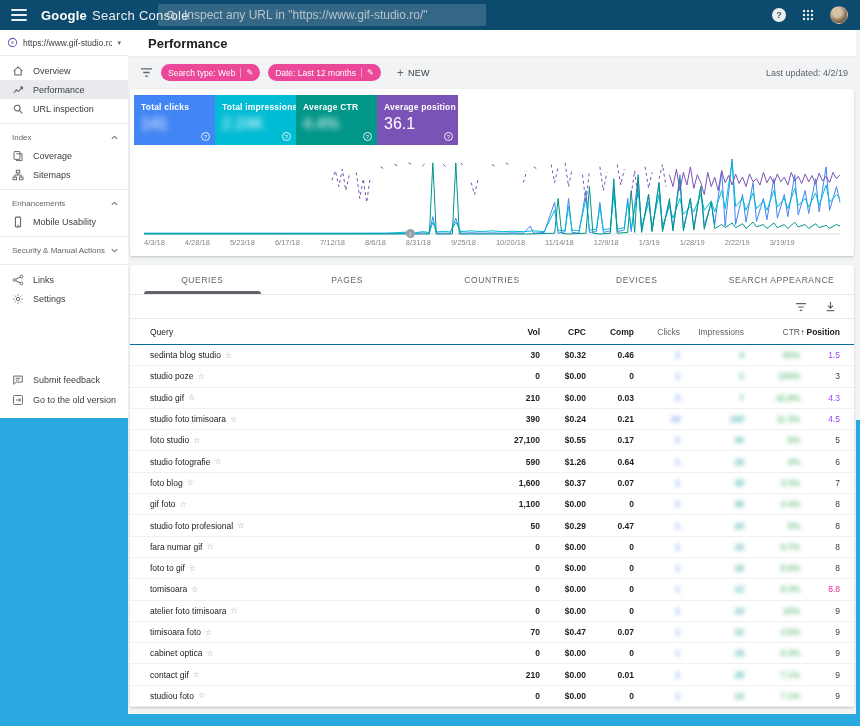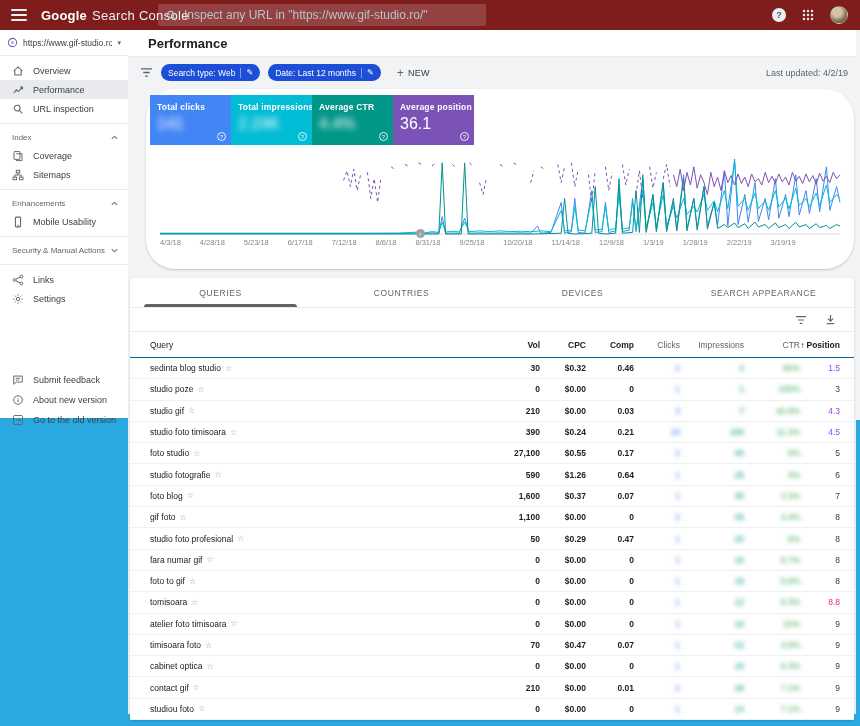--- a/index.html
+++ b/index.html
@@ -6,21 +6,21 @@
   html,body { width:860px; height:726px; }
   body {
     font-family:"Liberation Sans", sans-serif;
     background:#29A9E0;
     position:relative;
     overflow:hidden;
     -webkit-font-smoothing:antialiased;
   }
 
   
-  .topbar { position:absolute; top:0; left:0; width:860px; height:30px; background:#7f1d1d;
+  .topbar { position:absolute; top:0; left:0; width:860px; height:30px; background:#0c4a6e;
             display:flex; align-items:center; z-index:10; }
   .hamburger { width:16px; height:12px; margin-left:11px; display:flex; flex-direction:column;
                justify-content:space-between; cursor:pointer; }
   .hamburger span { display:block; height:2px; background:#ECEFF1; border-radius:1px; }
   .logo { margin-left:14px; font-size:13px; color:#FFFFFF; white-space:nowrap; display:flex; gap:5px; align-items:baseline;}
   .logo .g { font-weight:bold; letter-spacing:.2px; }
   .logo .p { font-weight:normal; color:#ECEFF1; letter-spacing:.3px;}
   .search-box { position:absolute; left:158px; top:4px; width:328px; height:22px;
                 background:rgba(255,255,255,.16); border-radius:2px; display:flex; align-items:center;
                 padding:0 8px; gap:7px; cursor:text; }
@@ -57,32 +57,32 @@
   .sidebar-footer .nav-item { height:20px; }
 
   
   .main { position:absolute; top:0; left:128px; width:728px; height:684px; background:#F1F3F4; }
   .right-strip { position:absolute; top:0; left:856px; width:4px; height:390px; background:#F1F3F4; }
   .title-bar { height:27px; background:#FFFFFF; border-bottom:1px solid #ECEDEE;
                display:flex; align-items:center; padding-left:20px; }
   .page-title { font-size:13px; color:#202124; }
   .filter-row { height:31px; display:flex; align-items:center; padding:0 8px 0 12px; gap:8px; }
   .funnel { color:#5F6368; display:flex; cursor:pointer; }
-  .chip { height:17px; background:#1d4ed8; border-radius:9px; color:#FFFFFF; font-size:8.5px;
+  .chip { height:17px; background:#ec4899; border-radius:9px; color:#FFFFFF; font-size:8.5px;
           display:flex; align-items:center; padding:0 7px; gap:5px; cursor:pointer; white-space:nowrap;}
   .chip .chip-div { width:1px; height:10px; background:rgba(255,255,255,.45); }
   .chip .pencil { font-size:8px; line-height:1; }
   .new-btn { display:flex; align-items:center; gap:4px; font-size:9px; color:#3C4043; margin-left:8px;
              cursor:pointer; letter-spacing:.3px; }
   .new-btn .plus { font-size:12px; color:#5F6368; line-height:1; }
   .last-updated { margin-left:auto; font-size:9px; color:#5F6368; }
 
   
   .card { background:#FFFFFF; border-radius:2px; box-shadow:0 1px 2px rgba(60,64,67,.25); }
-  .metrics-card { margin:1px 2px 9px 18px; padding-bottom:15px;border-radius:29px; }
+  .metrics-card { margin:1px 2px 9px 2px; padding-bottom:2px; }
   .metric-tiles { display:flex; padding:6px 0 0 4px; }
   .tile { width:81px; height:50px; color:#FFFFFF; padding:7px 7px 0; position:relative; cursor:pointer; }
   .tile-label { font-size:8.5px; font-weight:bold; letter-spacing:.2px; white-space:nowrap;}
   .tile-value { font-size:16px; margin-top:3px; }
   .tile-value.blur { filter:blur(3px); }
   .tile-help { position:absolute; right:5px; bottom:4px; width:9px; height:9px;
                border:1px solid rgba(255,255,255,.85); border-radius:50%; font-size:6px;
                display:flex; align-items:center; justify-content:center; color:rgba(255,255,255,.9); }
   .chart-wrap { position:relative; margin:10px 14px 0; }
   svg.chart { display:block; width:100%; height:80px; overflow:visible; }
@@ -285,29 +285,20 @@
       </nav>
     <div class="sidebar-footer" id="side-footer">
         <div class="nav-item">
           <span class="nicon">
             <svg viewBox="0 0 14 14">
               <path d="M2 2.4 H12 V9.4 H5 L2 12 Z" fill="none" stroke="currentColor" stroke-width="1.1"></path>
               <path d="M4.4 5 H9.6 M4.4 7 H8" stroke="currentColor" stroke-width="1"></path>
             </svg>
           </span>
           <span>Submit feedback</span>
-        </div>
-        <div class="nav-item">
-          <span class="nicon">
-            <svg viewBox="0 0 14 14">
-              <circle cx="7" cy="7" r="5" fill="none" stroke="currentColor" stroke-width="1.1"></circle>
-              <path d="M7 6.3 V9.6 M7 4.3 V5.2" stroke="currentColor" stroke-width="1.2"></path>
-            </svg>
-          </span>
-          <span>About new version</span>
         </div>
         <div class="nav-item">
           <span class="nicon">
             <svg viewBox="0 0 14 14">
               <rect x="1.8" y="1.8" width="10.4" height="10.4" rx="1" fill="none" stroke="currentColor" stroke-width="1.1"></rect>
               <path d="M4.6 7 H10 M7.8 4.8 L10.2 7 L7.8 9.2" fill="none" stroke="currentColor" stroke-width="1.1"></path>
             </svg>
           </span>
           <span>Go to the old version</span>
         </div>
@@ -411,20 +402,21 @@
             <span>1/28/19</span>
             <span>2/22/19</span>
             <span>3/19/19</span>
           </div>
       </div>
     </section>
 
     <section class="card table-card">
       <div class="tabs" id="table-tabs">
           <div class="tab active">QUERIES</div>
+          <div class="tab">PAGES</div>
           <div class="tab">COUNTRIES</div>
           <div class="tab">DEVICES</div>
           <div class="tab">SEARCH APPEARANCE</div>
         </div>
       <div class="table-toolbar">
         <span class="tool-icon">
           <svg width="12" height="10" viewBox="0 0 14 12">
               <path d="M1 2 H13 M3.5 6 H10.5 M5.5 10 H8.5" stroke="currentColor" stroke-width="1.4"></path>
             </svg>
         </span>

